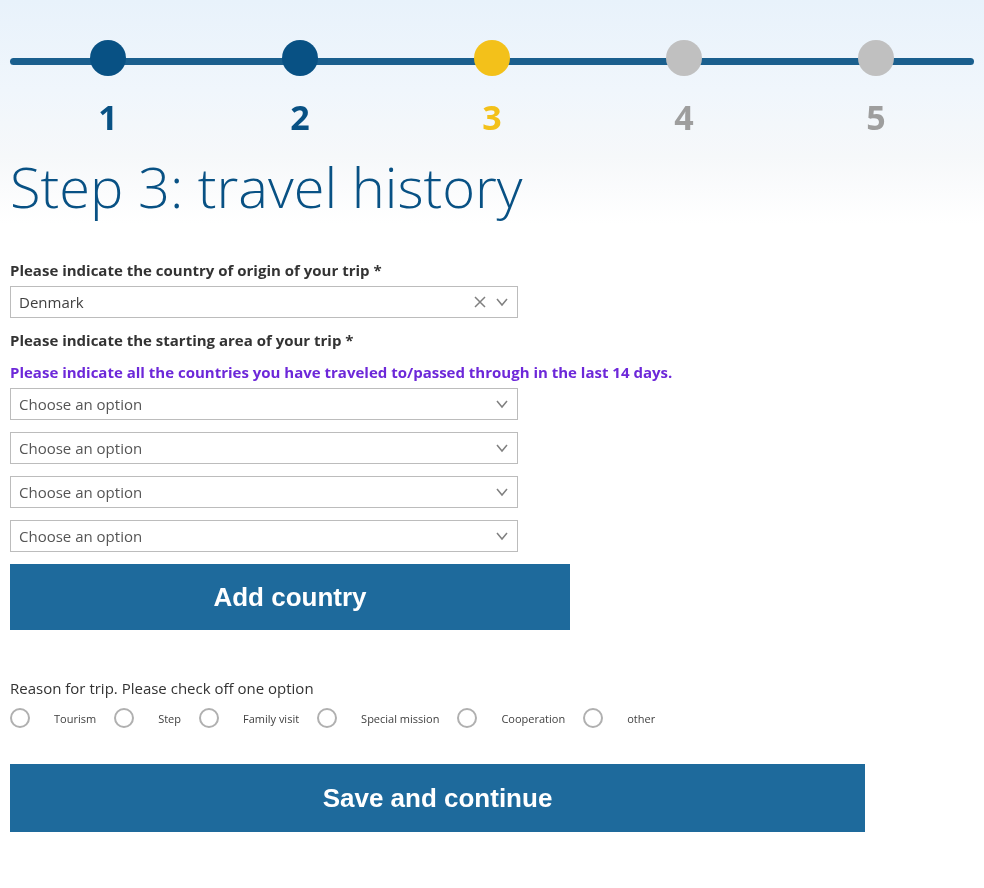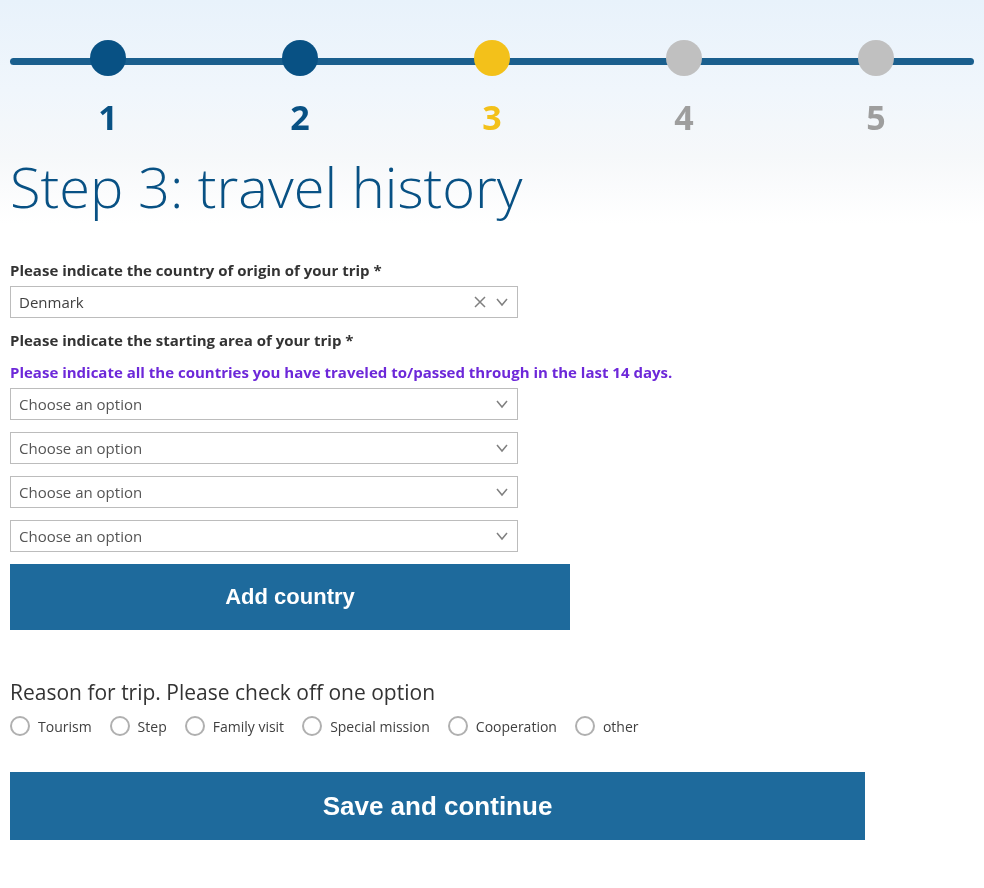--- a/index.html
+++ b/index.html
@@ -116,33 +116,33 @@
     .icon-btn svg { display:block; }
 
     .country-list { margin-top: 0; }
     .country-list .select-wrap { margin-bottom: 12px; }
 
     .add-country {
       width: 560px;
       height: 66px;
       background: #1e6a9c;
       color:#ffffff;
-      font-size: 22px;
+      font-size: 26px;
       font-weight: 700;
       border:none;
       cursor:pointer;
       display:flex;
       align-items:center;
       justify-content:center;
     }
 
     .reason-section { margin-top: 48px; }
-    .reason-label { font-size:21px; color:#333; margin-bottom:10px; }
+    .reason-label { font-size:15px; color:#333; margin-bottom:10px; }
     .radios { display:flex; flex-wrap:wrap; gap: 18px; align-items:center; }
-    .radio-item { display:flex; align-items:center; gap:8px; color:#404040; font-size:14px; }
+    .radio-item { display:flex; align-items:center; gap:24px; color:#404040; font-size:11px; }
     .radio-circle {
       width: 20px; height:20px; border:2px solid #b0b0b0; border-radius:50%;
       display:inline-block;
       cursor:pointer;
       flex-shrink:0;
     }
 
     .save-btn {
       margin-top: 36px;
       width: 855px;

